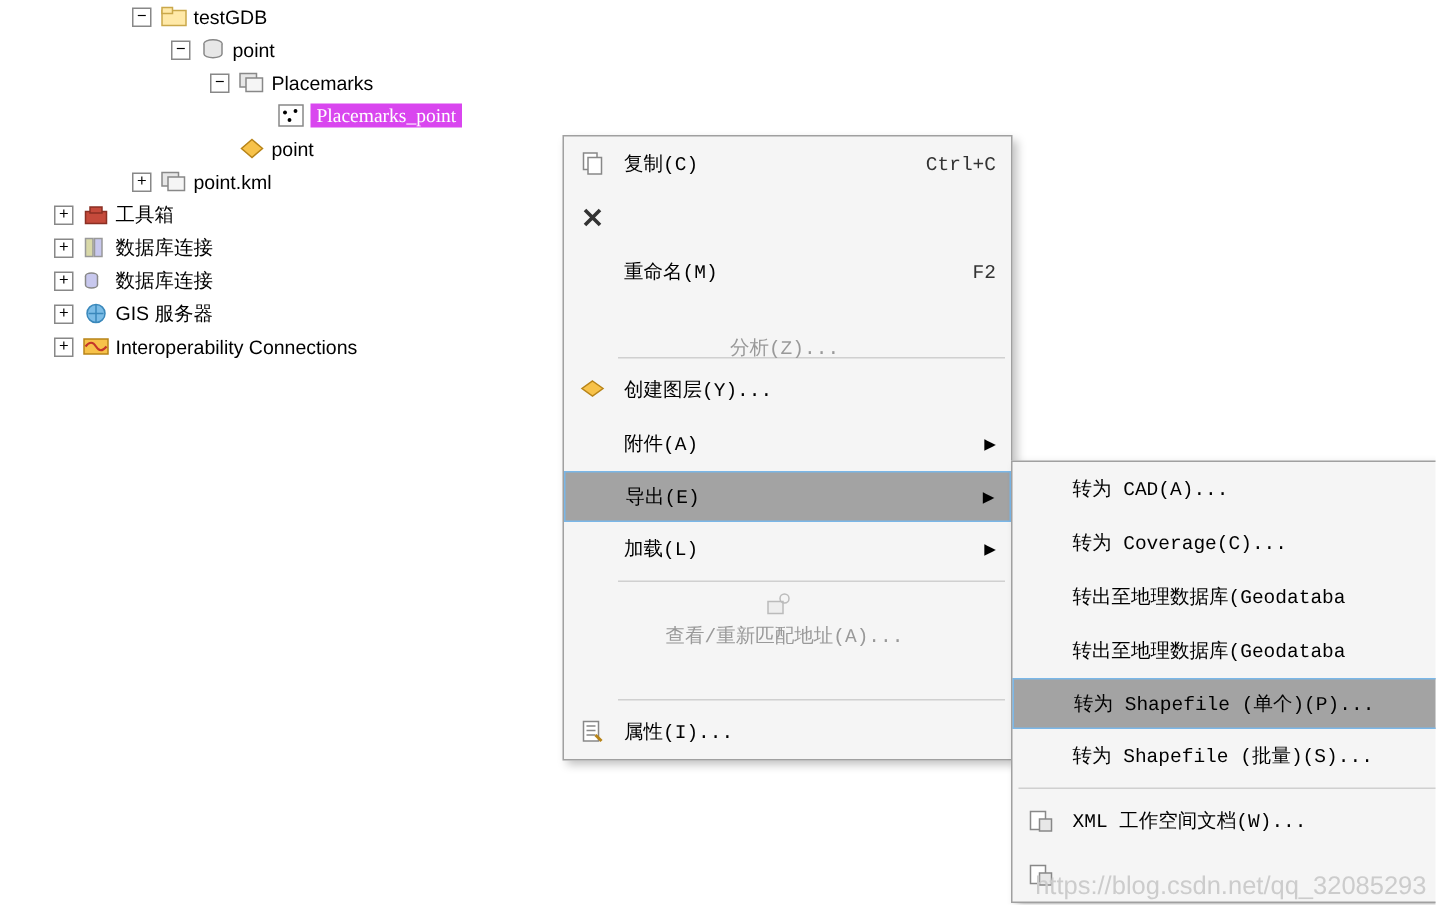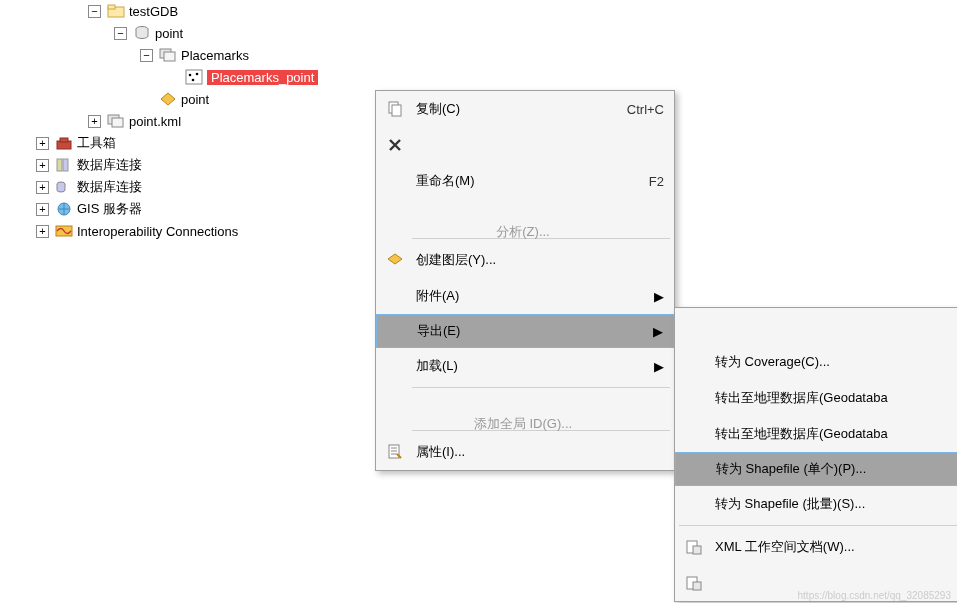--- a/index.html
+++ b/index.html
@@ -34,49 +34,51 @@
       cursor: pointer;
       background: #fff;
     }
     .tree-icon {
       width: 18px; height: 16px;
       display: inline-block;
       margin-right: 4px;
       flex-shrink: 0;
     }
     .sel {
-      background: #ef4444;
+      background: #d946ef;
       color: #fff;
       padding: 0 4px;
+      font-family: Liberation Serif, serif;
     }
     
     .menu {
       position: absolute;
       background: #f5f5f5;
       border: 1px solid #a0a0a0;
       box-shadow: 3px 3px 6px rgba(0,0,0,0.25);
     }
     .menu1 { left: 375px; top: 90px; width: 300px; }
     .menu2 { left: 674px; top: 307px; width: 290px; }
     .menu-row {
       display: flex;
       align-items: center;
       height: 36px;
       padding: 0 10px 0 6px;
       cursor: default;
+      font-family: Liberation Mono, monospace;
     }
     .menu-row.hl { background: #a3a3a3; border: 1px solid #7ab7e8; height:34px; }
     .menu-row.disabled { color: #999; flex-direction: column; }
     .menu-icon { width: 26px; height: 24px; display:flex; align-items:center; justify-content:center; margin-right: 8px; flex-shrink: 0; }
     .menu-label { flex: 1; }
     .menu-shortcut { color: #333; margin-left: 24px; }
     .submenu-arrow { margin-left: 16px; }
     .sep { height: 1px; background: #d0d0d0; margin: 3px 4px 3px 36px; }
     .sep2 { height: 1px; background: #d0d0d0; margin: 3px 4px; }
-    .watermark { position:absolute; right:6px; bottom:2px; color:#ccc; font-size:10px; }
+    .watermark { position:absolute; right:6px; bottom:2px; color:#ccc; font-size:17px; }
   </style>
 </head>
 <body>
 
 <div class="tree">
   <div class="tree-row">
     <span class="indent"></span>
       <span class="indent"></span>
       <span class="indent"></span>
     <span class="expander">−</span>
@@ -275,39 +277,48 @@
     <span class="menu-label">导出(E)</span>
     <span class="submenu-arrow">▶</span>
   </div>
   <div class="menu-row">
     <span class="menu-icon"></span>
     <span class="menu-label">加载(L)</span>
     <span class="submenu-arrow">▶</span>
   </div>
   <div class="sep"></div>
   <div class="menu-row disabled">
-    <span class="menu-icon"></span>
-    <span class="menu-label">添加全局 ID(G)...</span>
+    <span class="menu-icon">
+      <svg width="18" height="18" viewBox="0 0 18 18">
+          <rect x="2" y="7" width="10" height="8" fill="#eee" stroke="#bbb"></rect>
+          <circle cx="13" cy="5" r="3" fill="none" stroke="#bbb"></circle>
+        </svg>
+    </span>
+    <span class="menu-label">查看/重新匹配地址(A)...</span>
+  </div>
+  <div class="menu-row disabled">
+    <span class="menu-icon"></span>
   </div>
   <div class="sep"></div>
   <div class="menu-row">
     <span class="menu-icon">
       <svg width="18" height="18" viewBox="0 0 18 18">
           <rect x="3" y="2" width="10" height="13" fill="#fff" stroke="#888"></rect>
           <path d="M5 5 h6 M5 8 h6 M5 11 h6" stroke="#888"></path>
           <path d="M11 11 l4 4" stroke="#b88418" stroke-width="2"></path>
         </svg>
     </span>
     <span class="menu-label">属性(I)...</span>
   </div>
 </div>
 
 <div class="menu menu2">
   <div class="menu-row">
     <span class="menu-icon"></span>
+    <span class="menu-label">转为 CAD(A)...</span>
   </div>
   <div class="menu-row">
     <span class="menu-icon"></span>
     <span class="menu-label">转为 Coverage(C)...</span>
   </div>
   <div class="menu-row">
     <span class="menu-icon"></span>
     <span class="menu-label">转出至地理数据库(Geodataba</span>
   </div>
   <div class="menu-row">

